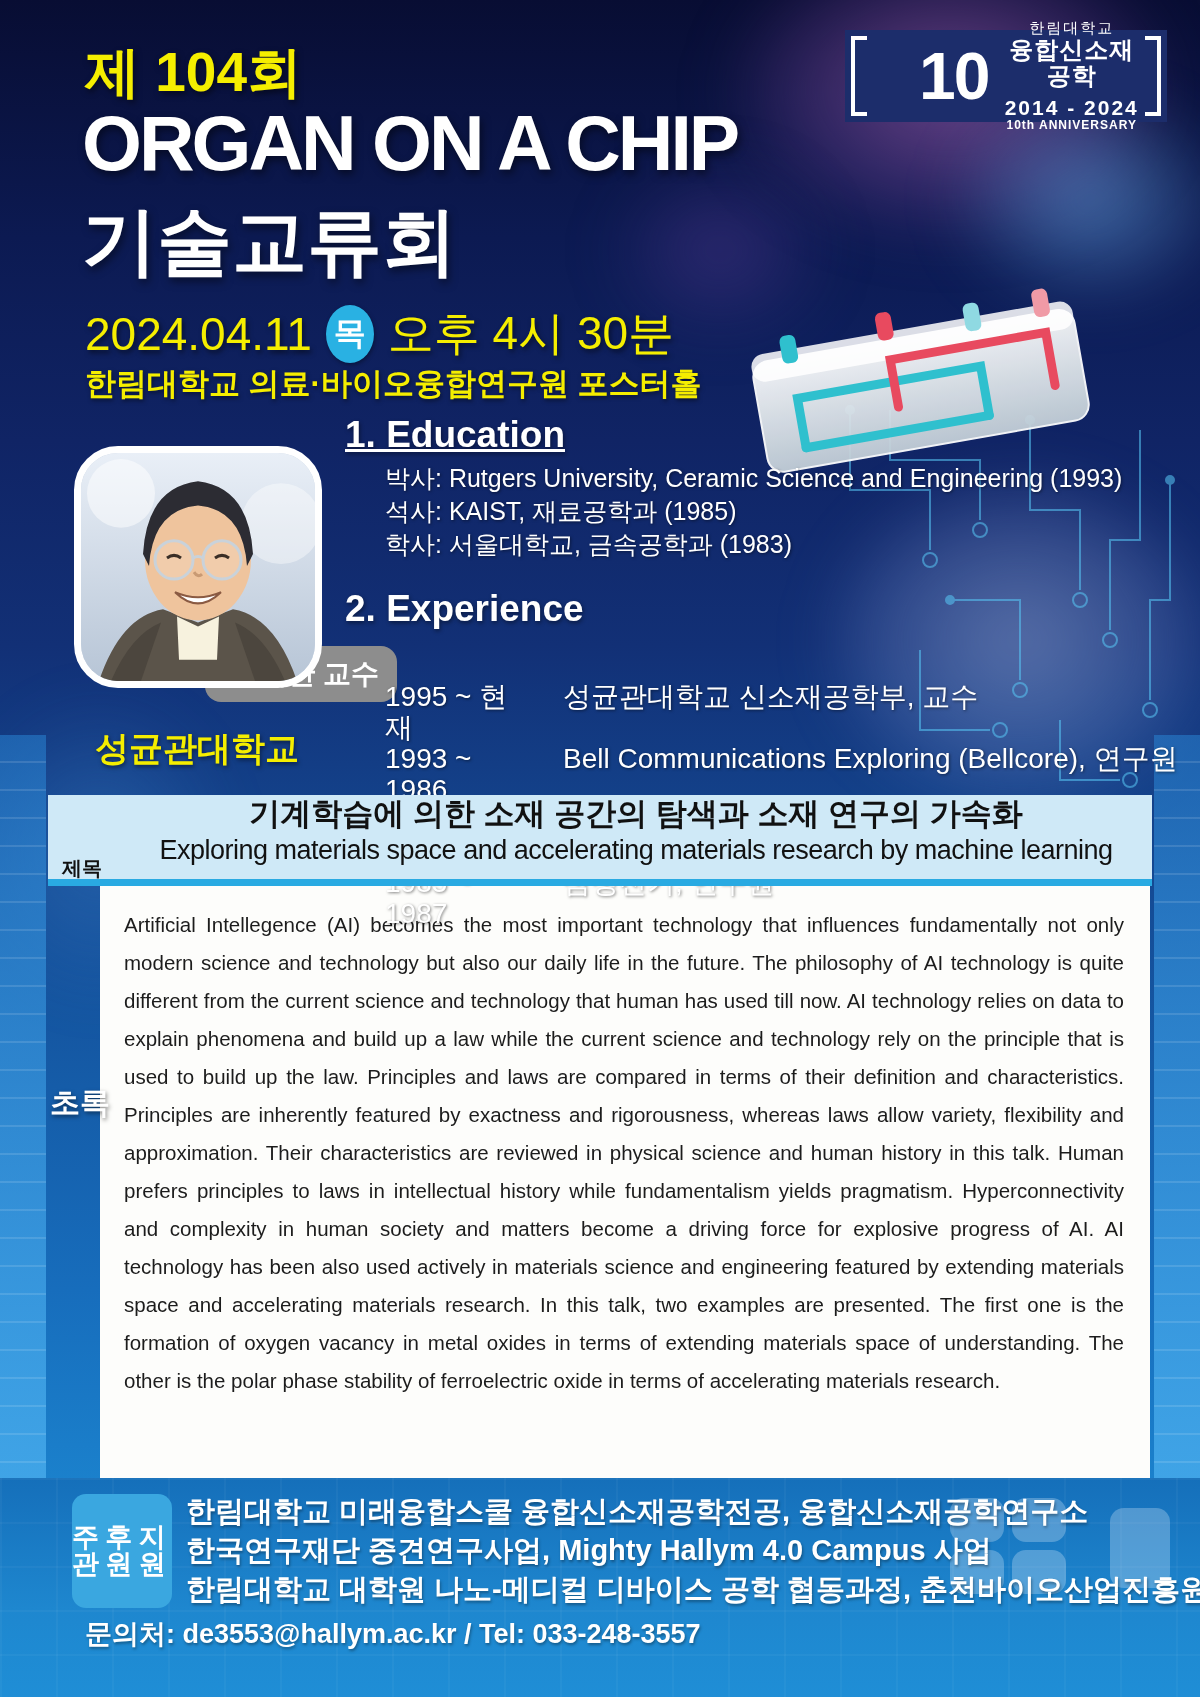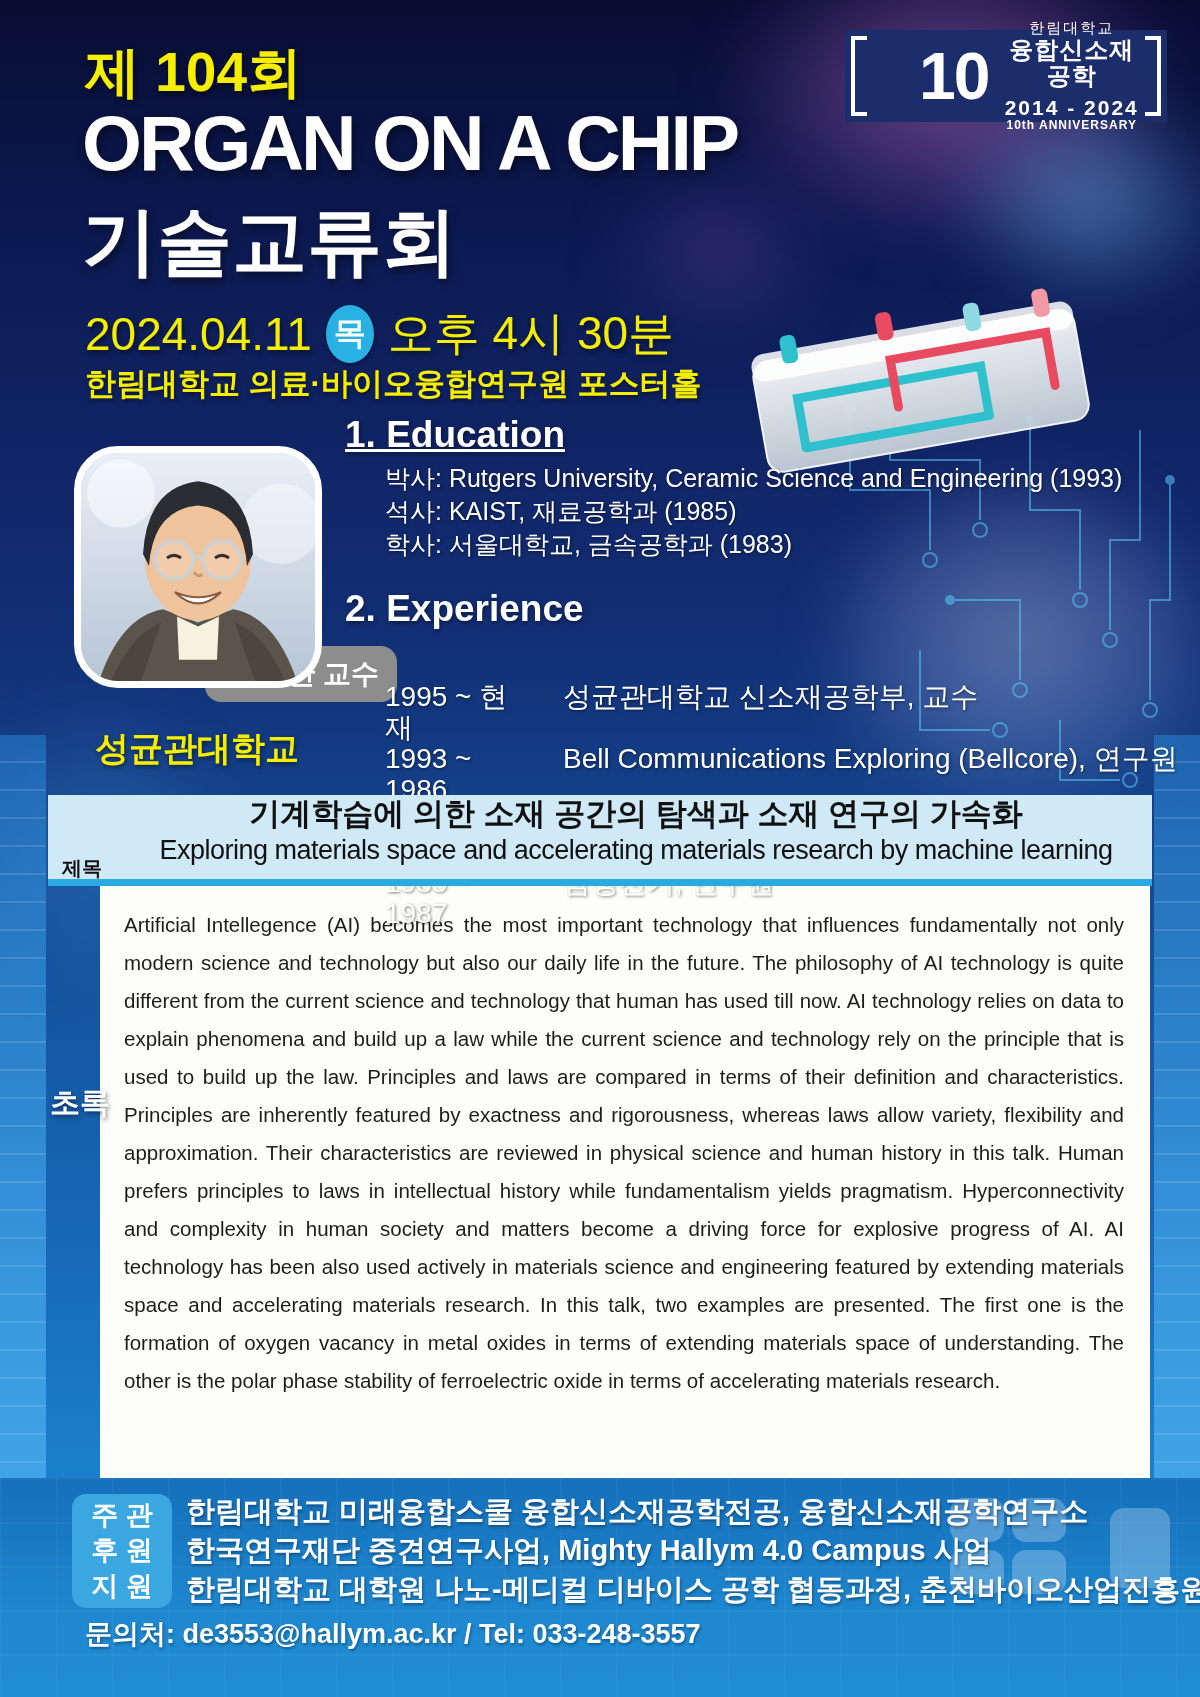--- a/index.html
+++ b/index.html
@@ -87,21 +87,21 @@
     padding:20px 26px 0 24px;overflow:hidden;}
   .abs-box p{margin:0;font-size:20.5px;line-height:38px;color:#1c1c1c;text-align:justify;}
   
   .footer{position:absolute;left:0;top:1478px;width:1200px;height:219px;z-index:4;
     background:linear-gradient(180deg,#156fba,#1e87cf 60%,#1f8ed6);}
   .footer .tex{position:absolute;inset:0;opacity:0.5;
     background:repeating-linear-gradient(90deg,rgba(255,255,255,0.07) 0 2px,transparent 2px 56px),
                repeating-linear-gradient(180deg,rgba(255,255,255,0.07) 0 2px,transparent 2px 44px);}
   .cell{position:absolute;background:rgba(235,245,255,0.28);border-radius:14px;}
   .fbadge{position:absolute;left:72px;top:1494px;width:100px;height:114px;background:#3aa7e0;border-radius:14px;
-    display:flex;flex-direction:column;align-items:center;justify-content:space-around;z-index:6;padding:4px 0;}
+    display:flex;flex-direction:row;align-items:center;justify-content:space-around;z-index:6;padding:4px 0;}
   .fbadge span{color:#fff;font-size:27px;font-weight:bold;line-height:1;}
   .frows{position:absolute;left:186px;top:1492px;z-index:6;color:#fff;font-size:29px;font-weight:bold;
     line-height:39px;text-shadow:1px 2px 3px rgba(0,0,0,0.35);white-space:nowrap;}
   .contact{position:absolute;left:85px;top:1616px;z-index:6;color:#fff;font-size:27px;font-weight:600;
     text-shadow:1px 2px 3px rgba(0,0,0,0.35);}
 </style>
 </head>
 <body>
 
 <div class="poster">

